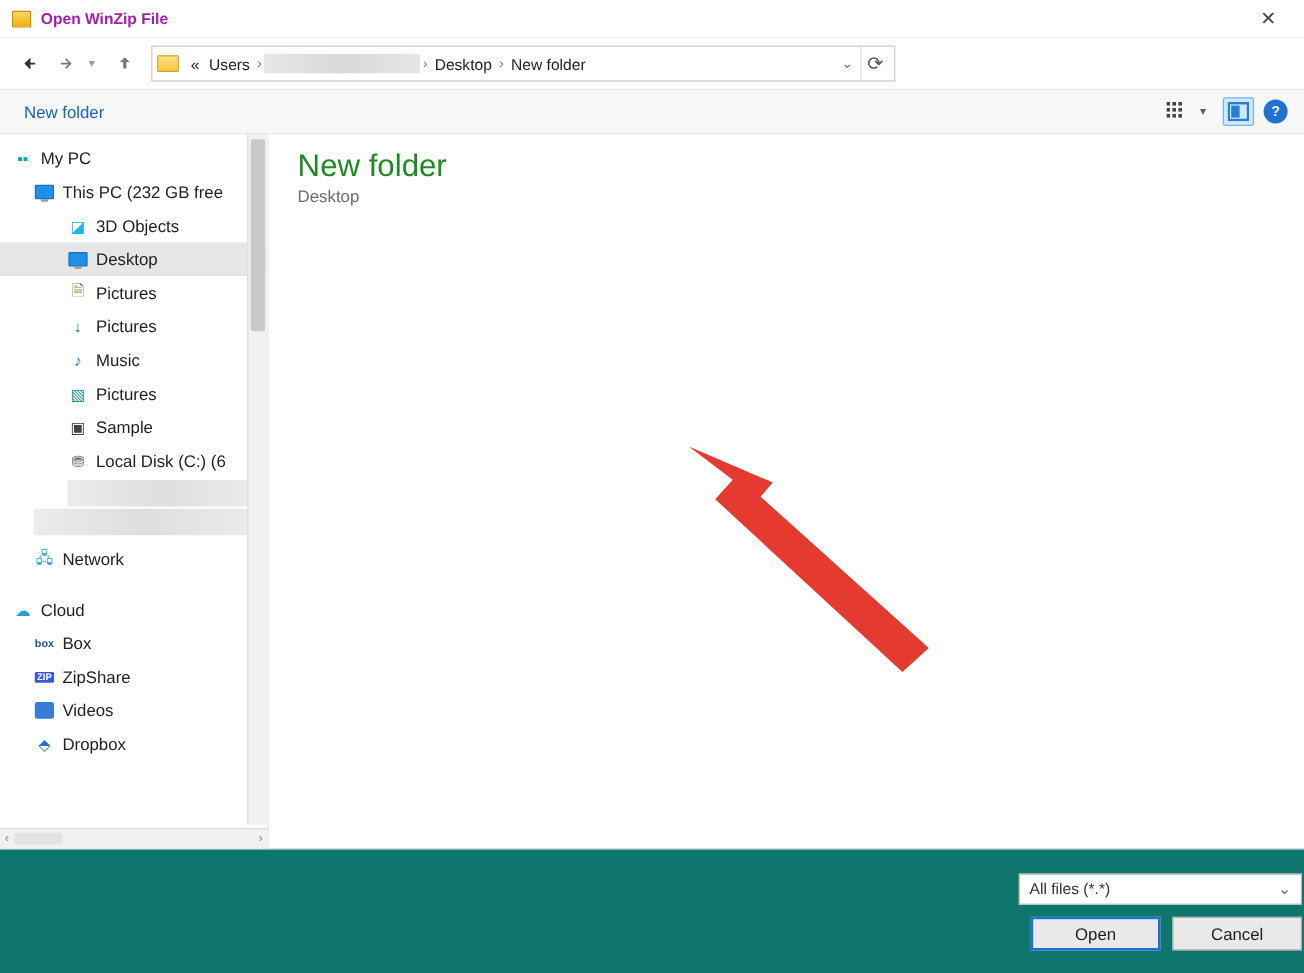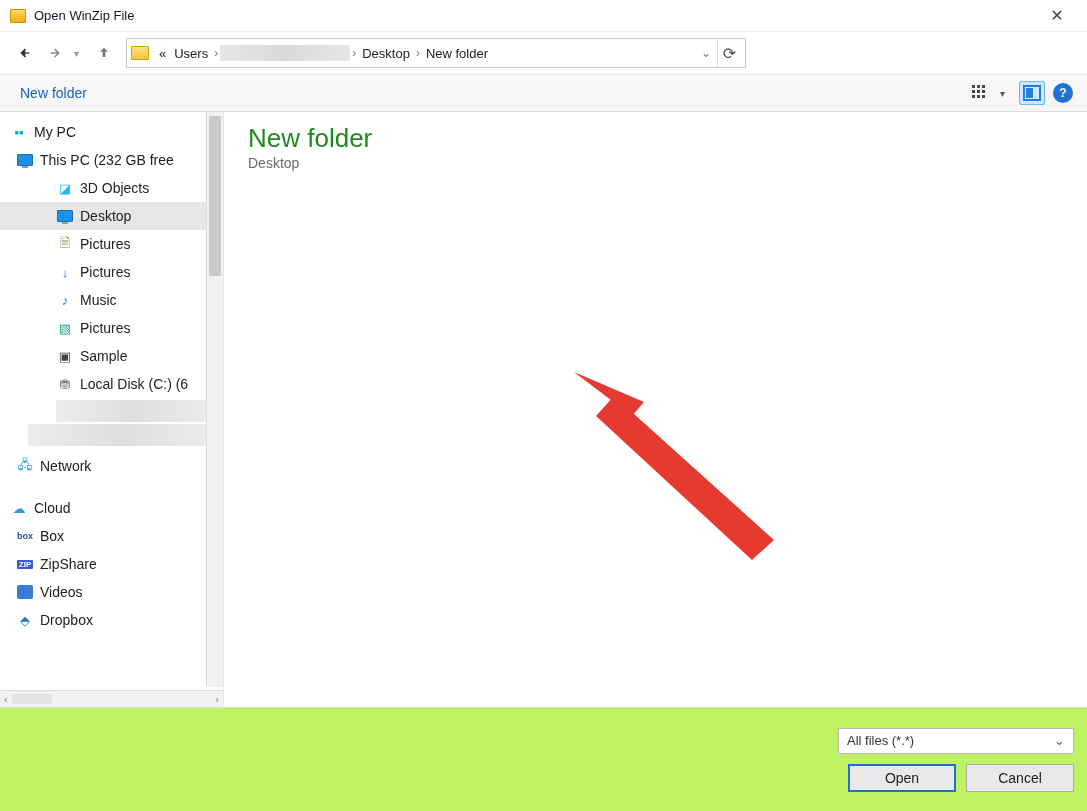--- a/index.html
+++ b/index.html
@@ -2,21 +2,21 @@
 <html><head>
 <meta charset="utf-8">
 <style>
   * { box-sizing: border-box; font-family: "Segoe UI", Tahoma, sans-serif; }
   html, body { margin:0; padding:0; height:100%; background:#ffffff; }
   .window { width:1087px; height:811px; display:flex; flex-direction:column; background:#ffffff; position:relative; }
 
   
   .titlebar { height:32px; display:flex; align-items:center; padding:0 10px; border-bottom:1px solid #eee;}
   .titlebar .app-icon { width:16px; height:14px; background:linear-gradient(#ffd76b,#f0b000); border:1px solid #bf9400; border-radius:1px; margin-right:8px; }
-  .titlebar .title { font-size:13px; color:#0f172a; flex:1; }
+  .titlebar .title { font-size:13px; color:#a21caf; flex:1;font-weight:bold; }
   .titlebar .close { width:40px; text-align:center; font-size:16px; color:#444; cursor:pointer;}
 
   
   .navrow { height:42px; display:flex; align-items:center; padding:6px 10px; gap:4px; background:#ffffff;}
   .nav-btn { width:28px; height:28px; display:flex; align-items:center; justify-content:center; color:#7a7a7a; border-radius:2px;}
   .nav-btn.enabled { color:#333; }
   .nav-btn svg { width:16px; height:16px; }
   .nav-dd { width:12px; color:#9a9a9a; font-size:10px;}
   .address { flex:0 0 620px; height:30px; border:1px solid #c9c9c9; background:#fff; display:flex; align-items:center; padding:0 4px; margin-left:4px;}
   .address .foldericon { width:18px; height:14px; background:linear-gradient(#ffe08a,#f5c63d); border:1px solid #d6a200; border-radius:1px; margin-right:6px;}
@@ -34,21 +34,21 @@
   .tool-icon { width:26px; height:24px; display:flex; align-items:center; justify-content:center; color:#464646; border:1px solid transparent; border-radius:2px;}
   .tool-icon.active { border:1px solid #6bb7f3; background:#cfe8fb;}
   .tool-dd { color:#5a5a5a; font-size:10px; margin-left:-2px; margin-right:6px;}
   .help { width:20px; height:20px; border-radius:50%; background:#1e73d2; color:#fff; font-size:12px; font-weight:bold; display:flex; align-items:center; justify-content:center;}
 
   
   .body { flex:1; display:flex; min-height:0;}
   .navpane { width:224px; border-right:1px solid #e5e5e5; background:#ffffff; position:relative; display:flex; flex-direction:column;}
   .tree { flex:1; overflow:hidden; padding-top:6px;}
   .tree-row { display:flex; align-items:center; height:28px; font-size:14px; color:#222; padding-left:10px; gap:6px; white-space:nowrap;}
-  .tree-row.lvl1 { padding-left:16px;}
+  .tree-row.lvl1 { padding-left:28px;}
   .tree-row.lvl2 { padding-left:56px;}
   .tree-row.selected { background:#e6e6e6;}
   .tree-icon { width:18px; height:16px; display:flex; align-items:center; justify-content:center; font-size:13px;}
   .ico-pc { color:#00a9c8;}
   .ico-monitor { width:16px; height:12px; background:#1e90e8; border:1px solid #1a6fb5; border-radius:1px; position:relative;}
   .ico-monitor::after { content:""; position:absolute; left:4px; right:4px; bottom:-3px; height:2px; background:#999;}
   .ico-cube { color:#1fb8e8;}
   .ico-doc { color:#9a7d3e;}
   .ico-dl { color:#1e73d2; font-weight:bold;}
   .ico-music { color:#1e73d2;}
@@ -78,21 +78,21 @@
   .file .thumb { width:56px; height:62px; background:#ffffff; border:1px solid #c7c7c7; position:relative; display:flex; align-items:center; justify-content:center;}
   .file .thumb::before { content:""; position:absolute; top:0; right:0; width:14px; height:14px; background:linear-gradient(135deg,#ffffff 49%, #d8d8d8 51%); border-left:1px solid #c7c7c7; border-bottom:1px solid #c7c7c7;}
   .disc { width:28px; height:28px; border-radius:50%; background:radial-gradient(circle at 45% 40%, #fafafa, #cfcfcf); border:1px solid #bcbcbc; position:relative;}
   .disc::after { content:""; position:absolute; left:50%; top:50%; width:8px; height:8px; margin:-4px 0 0 -4px; border-radius:50%; background:#fff; border:1px solid #bbb;}
   .file .label { font-size:13.5px; color:#222; margin-top:8px; text-align:center;}
 
   
   .arrow-wrap { position:absolute; left:350px; top:260px; pointer-events:none; }
 
   
-  .footer { height:104px; background:#bef264; border-top:1px solid #dcdcdc; display:flex; flex-direction:column; justify-content:center; padding:0 13px 0 0; gap:10px;}
+  .footer { height:104px; background:#0f766e; border-top:1px solid #dcdcdc; display:flex; flex-direction:column; justify-content:center; padding:0 2px 0 0; gap:10px;}
   .footer .row { display:flex; justify-content:flex-end; align-items:center; gap:10px;}
   .filetype { width:236px; height:26px; border:1px solid #b9b9b9; background:#fff; display:flex; align-items:center; justify-content:space-between; padding:0 8px; font-size:13px; color:#333;}
   .btn { width:108px; height:28px; border:1px solid #adadad; background:#e9e9e9; font-size:14px; color:#222; display:flex; align-items:center; justify-content:center;}
   .btn.primary { border:2px solid #1e6fd6; background:#e9e9e9;}
 </style>
 </head>
 <body>
 
 <div class="window">
 

